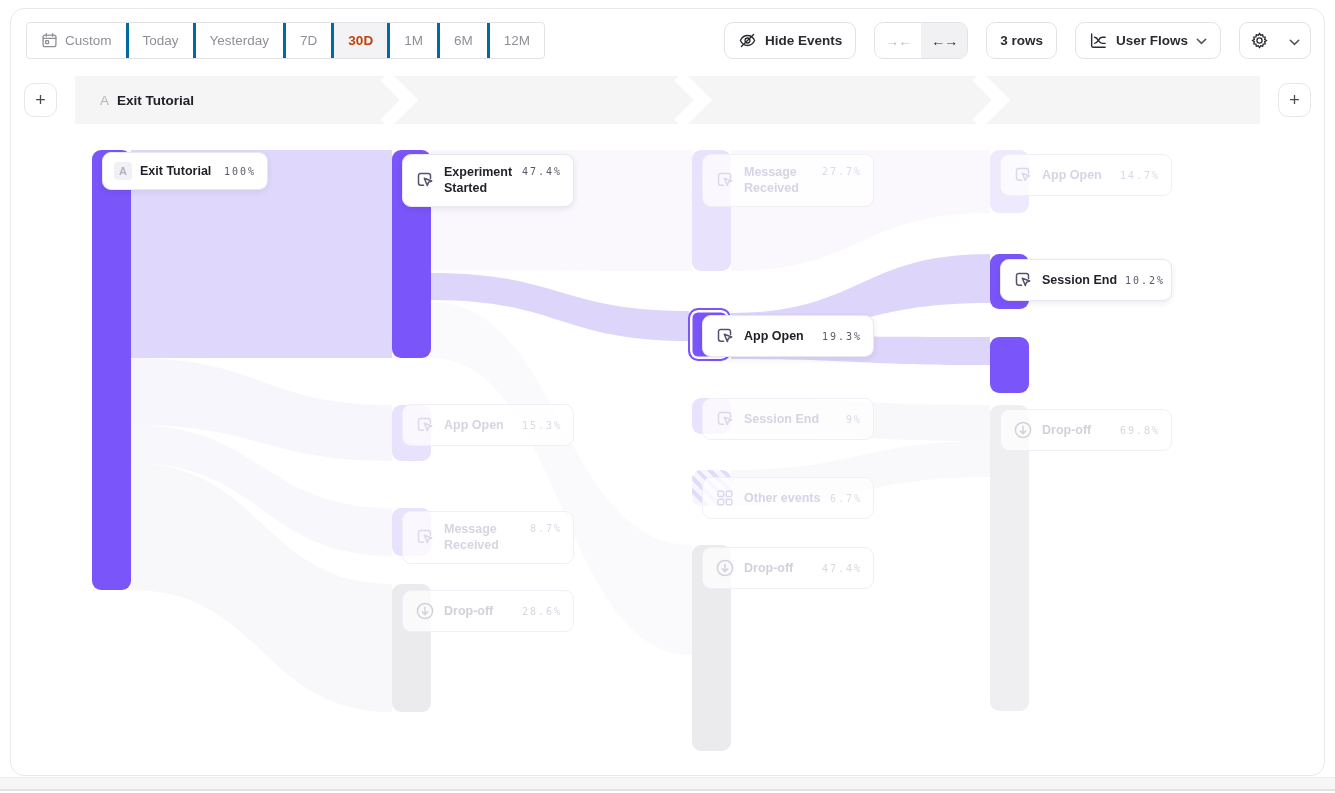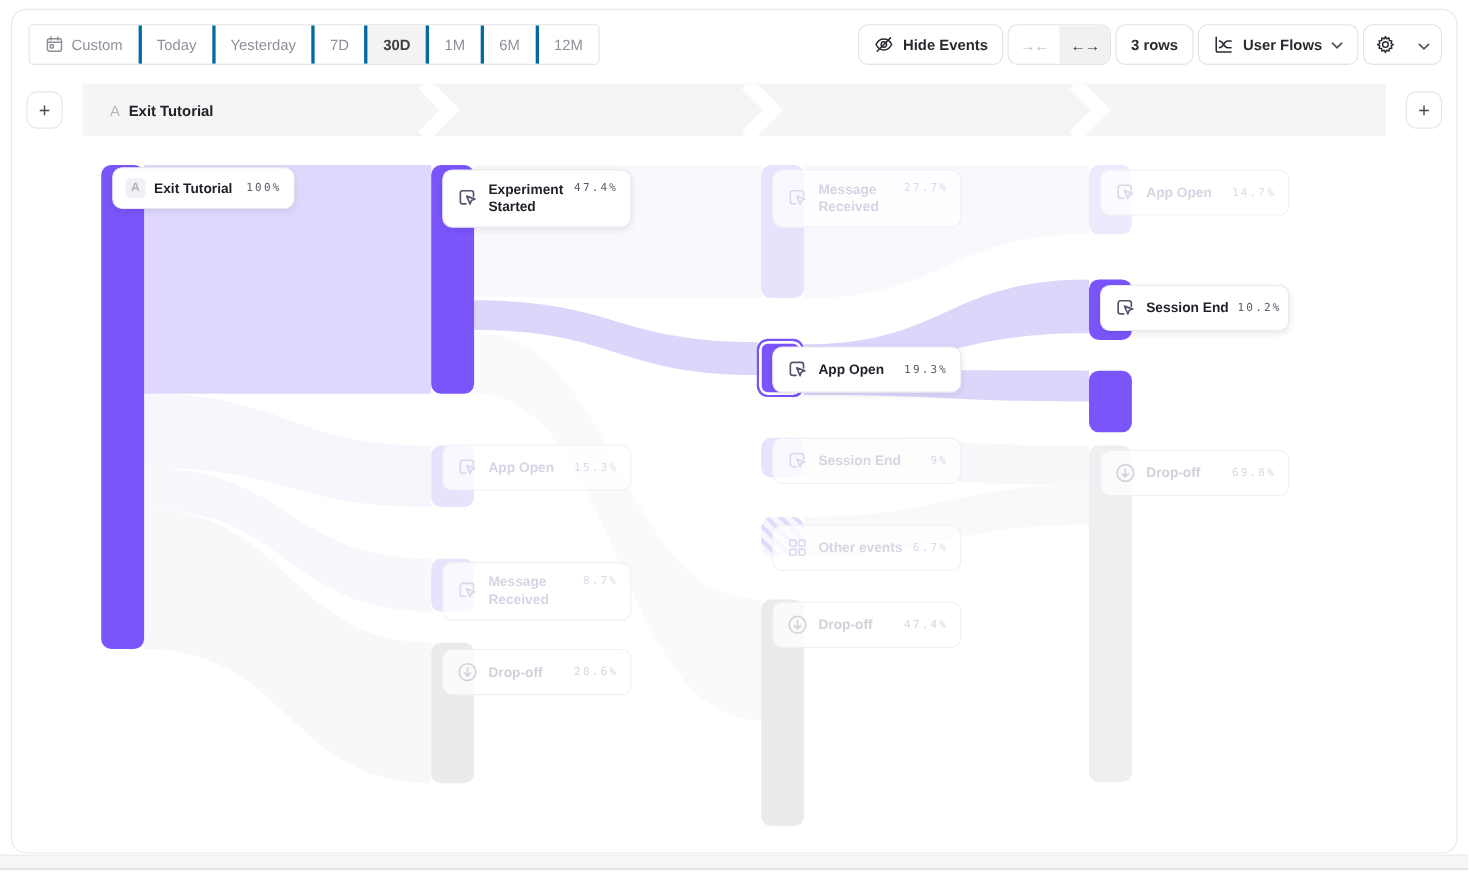--- a/index.html
+++ b/index.html
@@ -12,22 +12,22 @@
     background:#f6f6f7; border-top:1px solid #ececee; border-bottom:2px solid #e3e3e6; }
 
   
   .toolbar { position:absolute; left:26px; top:22px; width:1285px; height:37px;
     display:flex; justify-content:space-between; align-items:center; }
   .seg { display:flex; border:1px solid #e3e3e7; border-radius:4px; overflow:hidden;
     background:#fff; height:37px; }
   .seg-item { display:flex; align-items:center; gap:7px; padding:0 14px; font-size:13.5px;
     color:#90909a; border-left:3px solid #0369a1; cursor:pointer; white-space:nowrap; }
   .seg-item:first-child { border-left:none; }
-  .seg-item.selected { background:#f3f3f5; color:#404040; font-weight:700; }
-  .right-cluster { display:flex; gap:4px; }
+  .seg-item.selected { background:#f3f3f5; color:#c2410c; font-weight:700; }
+  .right-cluster { display:flex; gap:18px; }
   .btn { display:inline-flex; align-items:center; gap:8px; height:37px; padding:0 13px;
     border:1px solid #e3e3e7; border-radius:9px; background:#fff; font-size:13.5px;
     font-weight:600; color:#2b2a31; cursor:pointer; white-space:nowrap; }
   .btn-group { display:flex; align-items:stretch; border:1px solid #e3e3e7; border-radius:9px;
     overflow:hidden; height:37px; background:#fff; }
   .btn-group .cell { display:flex; align-items:center; padding:0 10px; font-size:14px;
     color:#2b2a31; cursor:pointer; }
   .cell.dim { color:#bbbac3; }
   .cell.on { background:#f1f1f3; }
   .arrow-glyph { letter-spacing:-1px; font-weight:600; }

